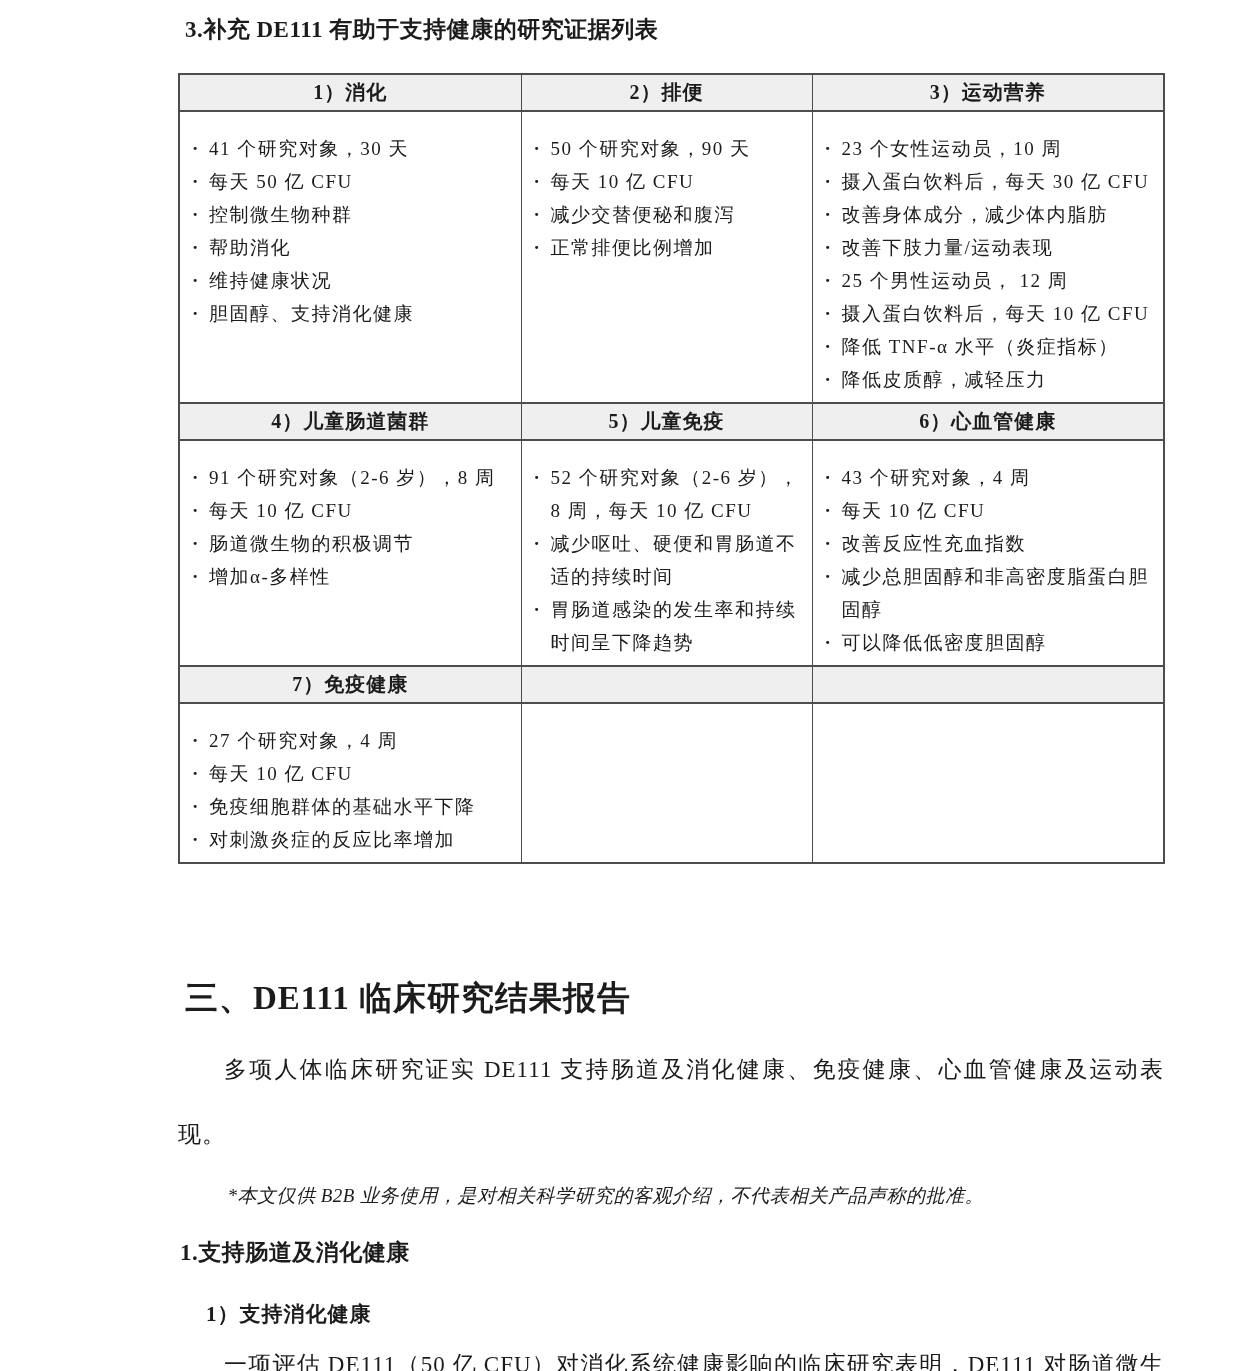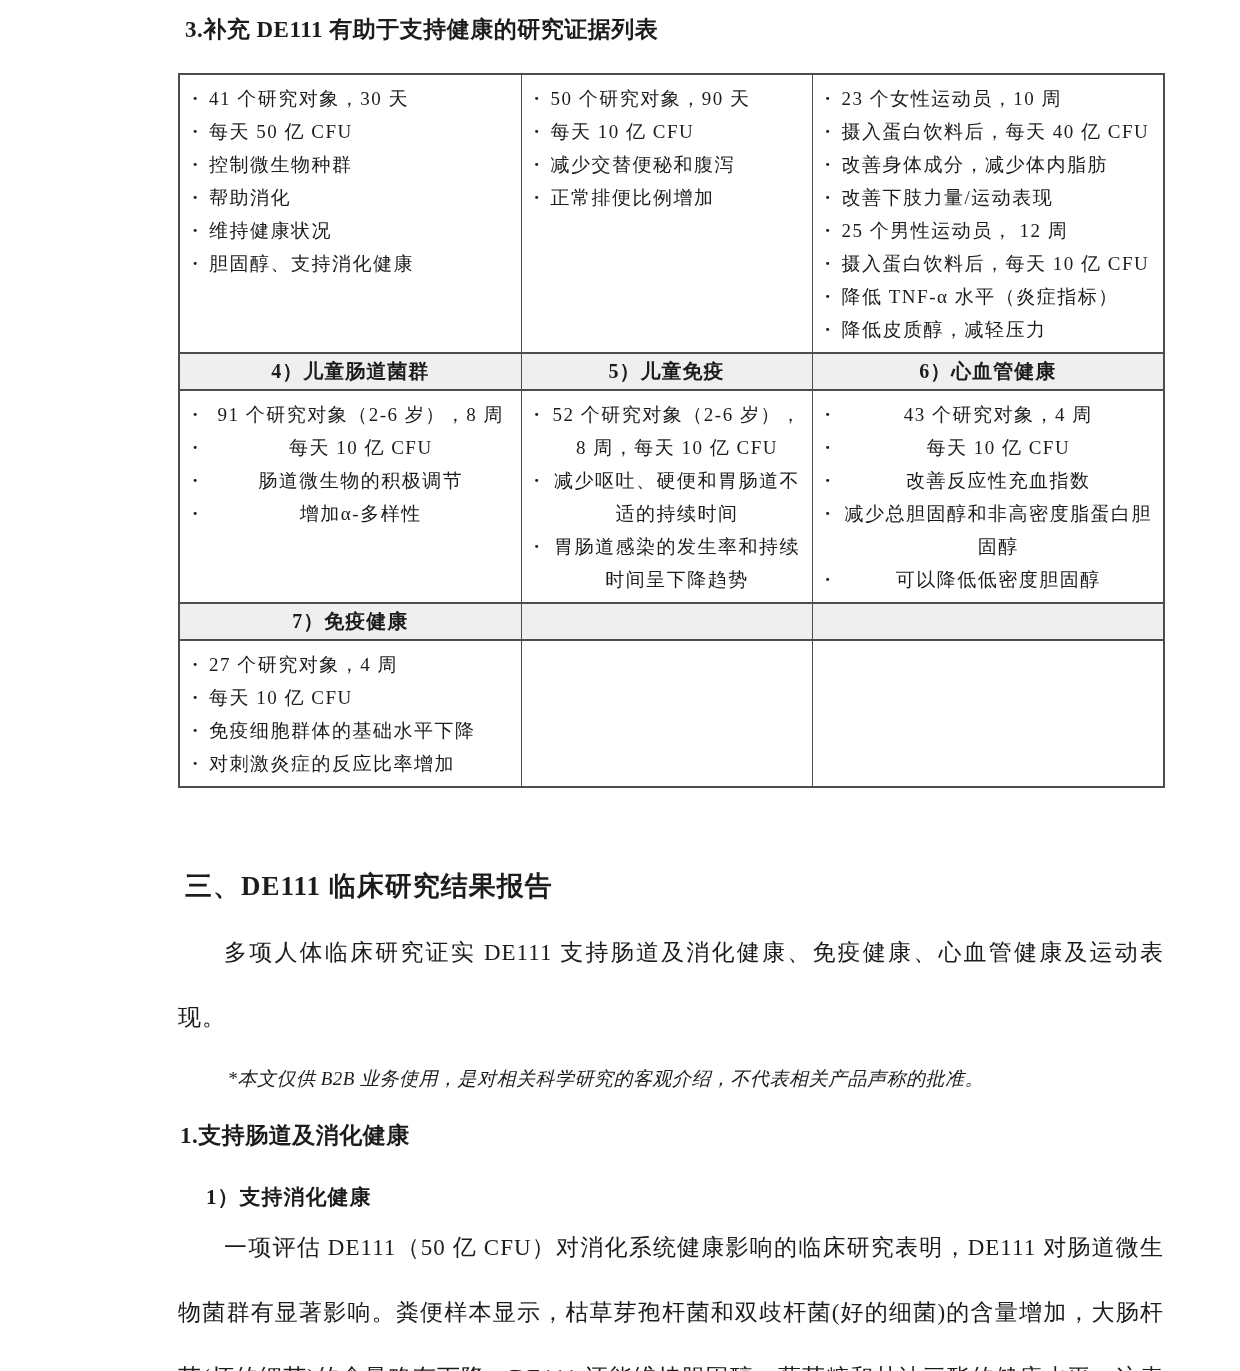--- a/index.html
+++ b/index.html
@@ -41,44 +41,44 @@
     text-align: center;
     height: 37px;
     letter-spacing: 1px;
   }
   table.evidence tr.header-row {
     border-top: 2px solid #4d4d4d;
     border-bottom: 2px solid #4d4d4d;
   }
   table.evidence td {
     vertical-align: top;
-    padding: 7px 8px 6px 8px;
+    padding: 20px 8px 6px 8px;
     font-size: 19px;
     letter-spacing: 1.5px;
     line-height: 33px;
   }
   tr.row-g0 td { height: 200px; }
-  tr.row-g1 td { height: 193px; text-align: center; }
+  tr.row-g1 td { height: 193px; }
   tr.row-g2 td { height: 128px; }
   .bullet {
     position: relative;
     padding-left: 21px;
   }
   .bullet::before {
     content: "\00B7";
     position: absolute;
     left: 4px;
     top: 0;
     font-weight: bold;
   }
   .section-heading {
-    font-size: 27px;
-    font-weight: bold;
-    letter-spacing: 1px;
-    margin-top: 80px;
+    font-size: 33px;
+    font-weight: bold;
+    letter-spacing: 1px;
+    margin-top: 112px;
     margin-left: 7px;
   }
   .para {
     font-size: 23px;
     letter-spacing: 1px;
     line-height: 65px;
     text-align: justify;
     text-indent: 2em;
   }
   .intro-para { margin-top: 16px; }
@@ -113,38 +113,43 @@
 
   <div class="table-title">3.补充 DE111 有助于支持健康的研究证据列表</div>
 
   <table class="evidence">
     <colgroup>
       <col class="c1">
         <col class="c2">
         <col class="c3">
     </colgroup>
     <tbody id="evidence-tbody">
+        <tr class="header-row">
+          <th>1）消化</th>
+          <th>2）排便</th>
+          <th>3）运动营养</th>
+        </tr>
         <tr class="content-row row-g0">
           <td>
             <div class="bullet">41 个研究对象，30 天</div>
             <div class="bullet">每天 50 亿 CFU</div>
             <div class="bullet">控制微生物种群</div>
             <div class="bullet">帮助消化</div>
             <div class="bullet">维持健康状况</div>
             <div class="bullet">胆固醇、支持消化健康</div>
           </td>
           <td>
             <div class="bullet">50 个研究对象，90 天</div>
             <div class="bullet">每天 10 亿 CFU</div>
             <div class="bullet">减少交替便秘和腹泻</div>
             <div class="bullet">正常排便比例增加</div>
           </td>
           <td>
             <div class="bullet">23 个女性运动员，10 周</div>
-            <div class="bullet">摄入蛋白饮料后，每天 40 亿 CFU</div>
+            <div class="bullet">摄入蛋白饮料后，每天 30 亿 CFU</div>
             <div class="bullet">改善身体成分，减少体内脂肪</div>
             <div class="bullet">改善下肢力量/运动表现</div>
             <div class="bullet">25 个男性运动员， 12 周</div>
             <div class="bullet">摄入蛋白饮料后，每天 10 亿 CFU</div>
             <div class="bullet">降低 TNF-α 水平（炎症指标）</div>
             <div class="bullet">降低皮质醇，减轻压力</div>
           </td>
         </tr>
         <tr class="header-row">
           <th>4）儿童肠道菌群</th>

